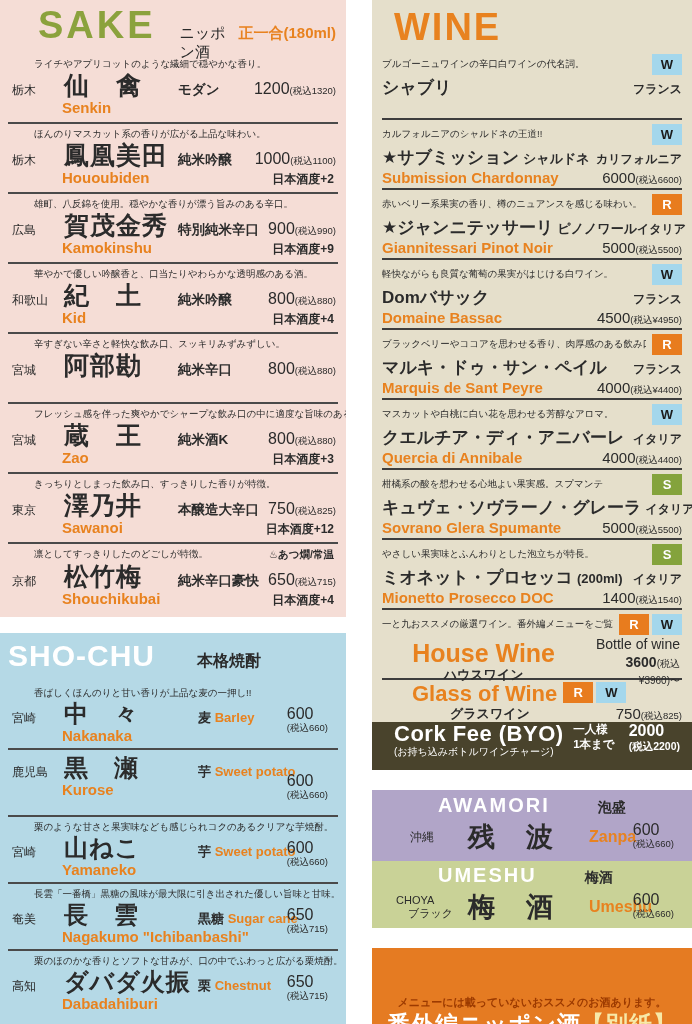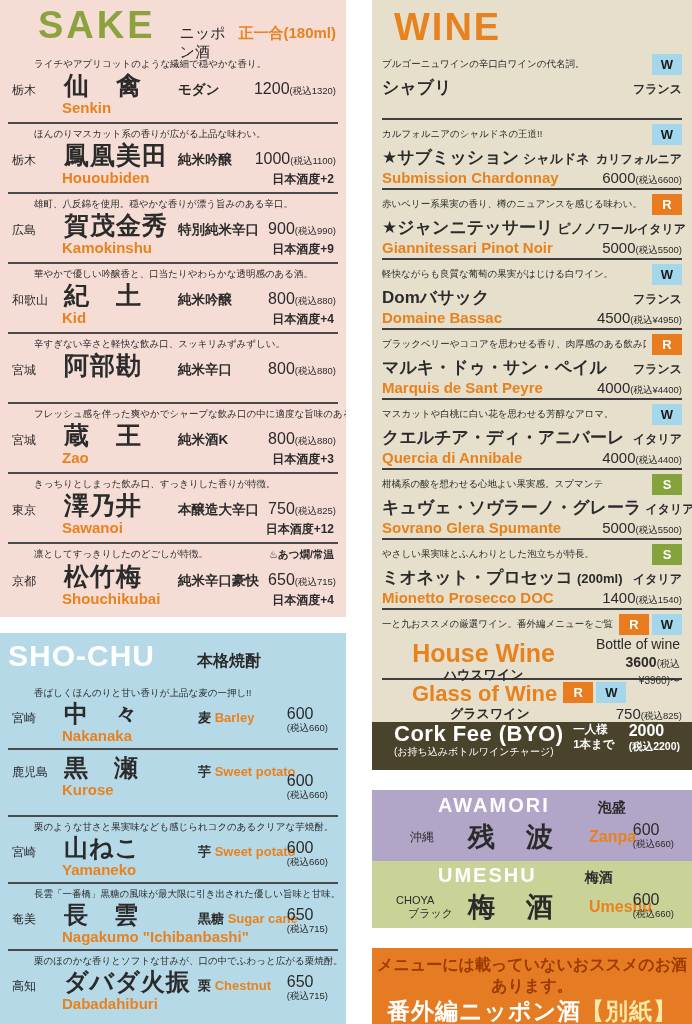--- a/index.html
+++ b/index.html
@@ -98,21 +98,21 @@
   .mini-row{display:flex;align-items:center;position:relative;height:40px;}
   .a-origin{font-size:12px;margin-left:28px;flex:none;width:58px;}
   .u-origin{font-size:11px;margin-left:14px;flex:none;width:72px;line-height:1.2;}
   .u-origin .l2{padding-left:12px;display:block;}
   .a-name{font-size:27px;font-weight:bold;letter-spacing:2px;}
   .a-romaji{font-size:16px;font-weight:bold;color:var(--accent);margin-left:34px;}
   .mini-row .stack{top:4px;right:8px;}
 
   
   #recommend{left:372px;top:948px;width:320px;height:76px;background:var(--rec-bg);text-align:center;color:#fff;padding-top:7px;}
-  .rec-note{font-size:16px;font-weight:bold;color:var(--rec-note);}
+  .rec-note{font-size:11px;font-weight:bold;color:var(--rec-note);margin-top:40px;}
   .rec-title{font-size:23px;font-weight:bold;margin-top:2px;line-height:1.1;letter-spacing:1px;}
   .rec-bracket{color:var(--bracket);}
   .rec-sub{font-size:14px;color:var(--cream);margin-top:2px;}
   .rec-strong{color:#fff;font-weight:bold;}
 </style>
 </head>
 <body>
 
 <section class="sec" id="sake">
   <header class="sake-header">

